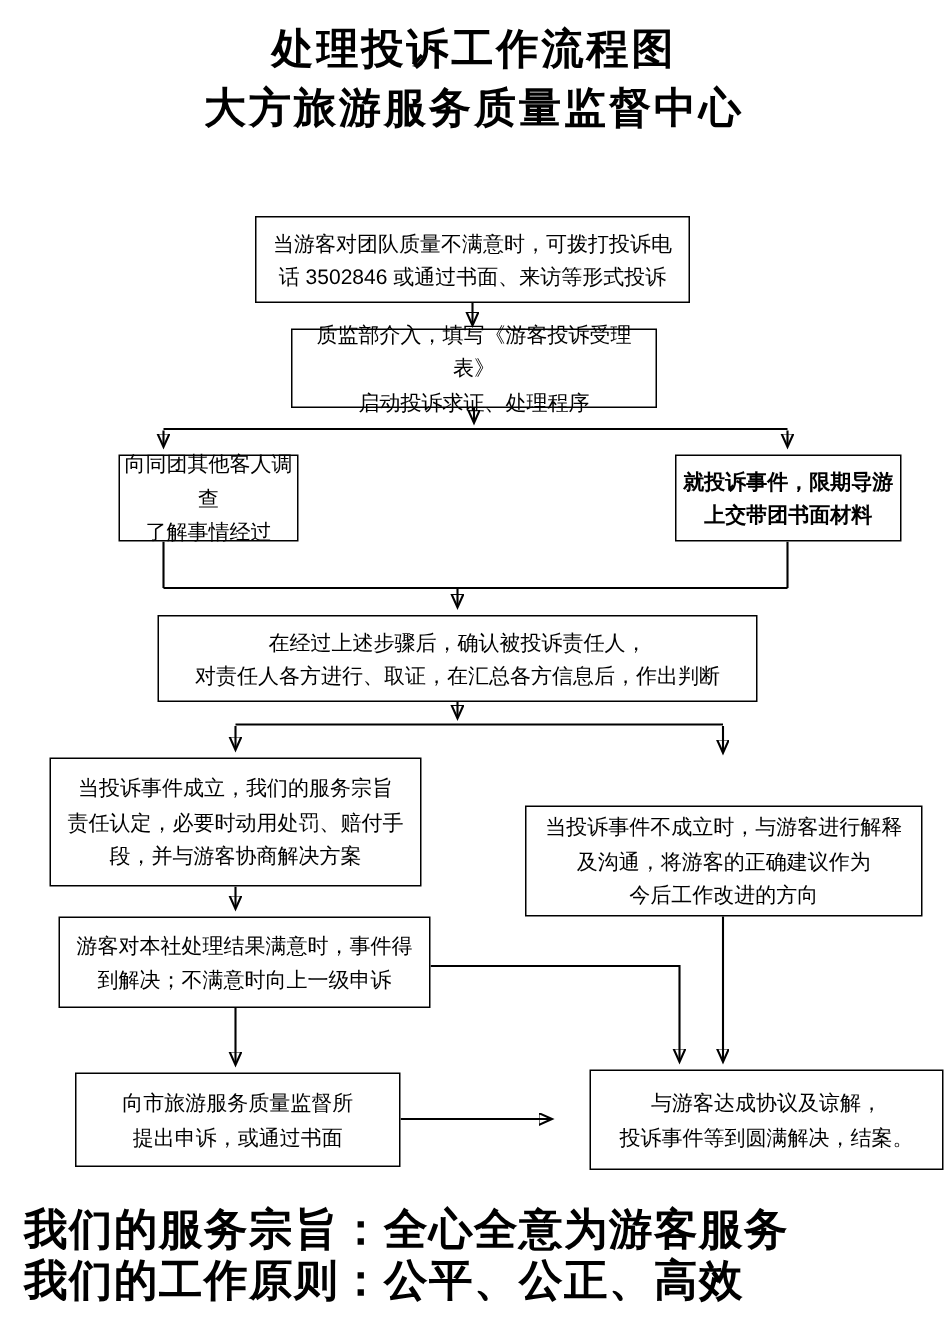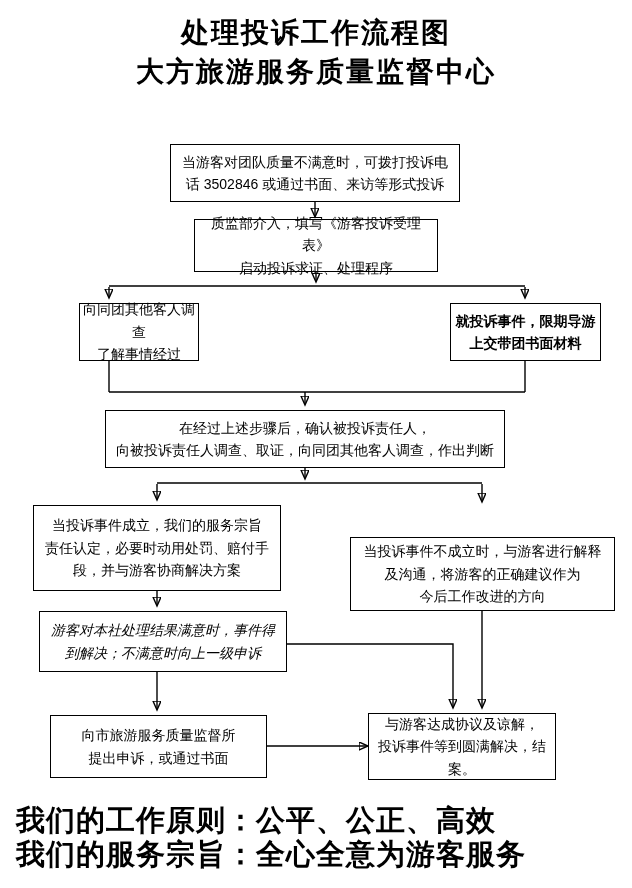--- a/index.html
+++ b/index.html
@@ -65,35 +65,35 @@
 <div class="node" style="left:194px;top:219px;width:244px;height:53px;">质监部介入，填写《游客投诉受理表》
 启动投诉求证、处理程序</div>
 
 <div class="node" style="left:35px;top:303px;width:120px;height:58px;margin-left:44px;">向同团其他客人调查
 了解事情经过</div>
 
 <div class="node" style="left:450px;top:303px;width:151px;height:58px;font-weight:bold;">就投诉事件，限期导游
 上交带团书面材料</div>
 
 <div class="node" style="left:105px;top:410px;width:400px;height:58px;">在经过上述步骤后，确认被投诉责任人，
-向被投诉责任人调查、取证，向同团其他客人调查，作出判断</div>
+对责任人各方进行、取证，在汇总各方信息后，作出判断</div>
 
 <div class="node" style="left:33px;top:505px;width:248px;height:86px;">当投诉事件成立，我们的服务宗旨
 责任认定，必要时动用处罚、赔付手
 段，并与游客协商解决方案</div>
 
 <div class="node" style="left:350px;top:537px;width:265px;height:74px;">当投诉事件不成立时，与游客进行解释
 及沟通，将游客的正确建议作为
 今后工作改进的方向</div>
 
-<div class="node" style="left:39px;top:611px;width:248px;height:61px;font-style:italic;">游客对本社处理结果满意时，事件得
+<div class="node" style="left:39px;top:611px;width:248px;height:61px;">游客对本社处理结果满意时，事件得
 到解决；不满意时向上一级申诉</div>
 
 <div class="node" style="left:50px;top:715px;width:217px;height:63px;">向市旅游服务质量监督所
 提出申诉，或通过书面</div>
 
-<div class="node" style="left:368px;top:713px;width:188px;height:67px;">与游客达成协议及谅解，
+<div class="node" style="left:393px;top:713px;width:236px;height:67px;">与游客达成协议及谅解，
 投诉事件等到圆满解决，结案。</div>
 
 <div class="footer">
+  <div>我们的服务宗旨：全心全意为游客服务</div>
   <div>我们的工作原则：公平、公正、高效</div>
-  <div>我们的服务宗旨：全心全意为游客服务</div>
 </div>
 
 </body></html>

